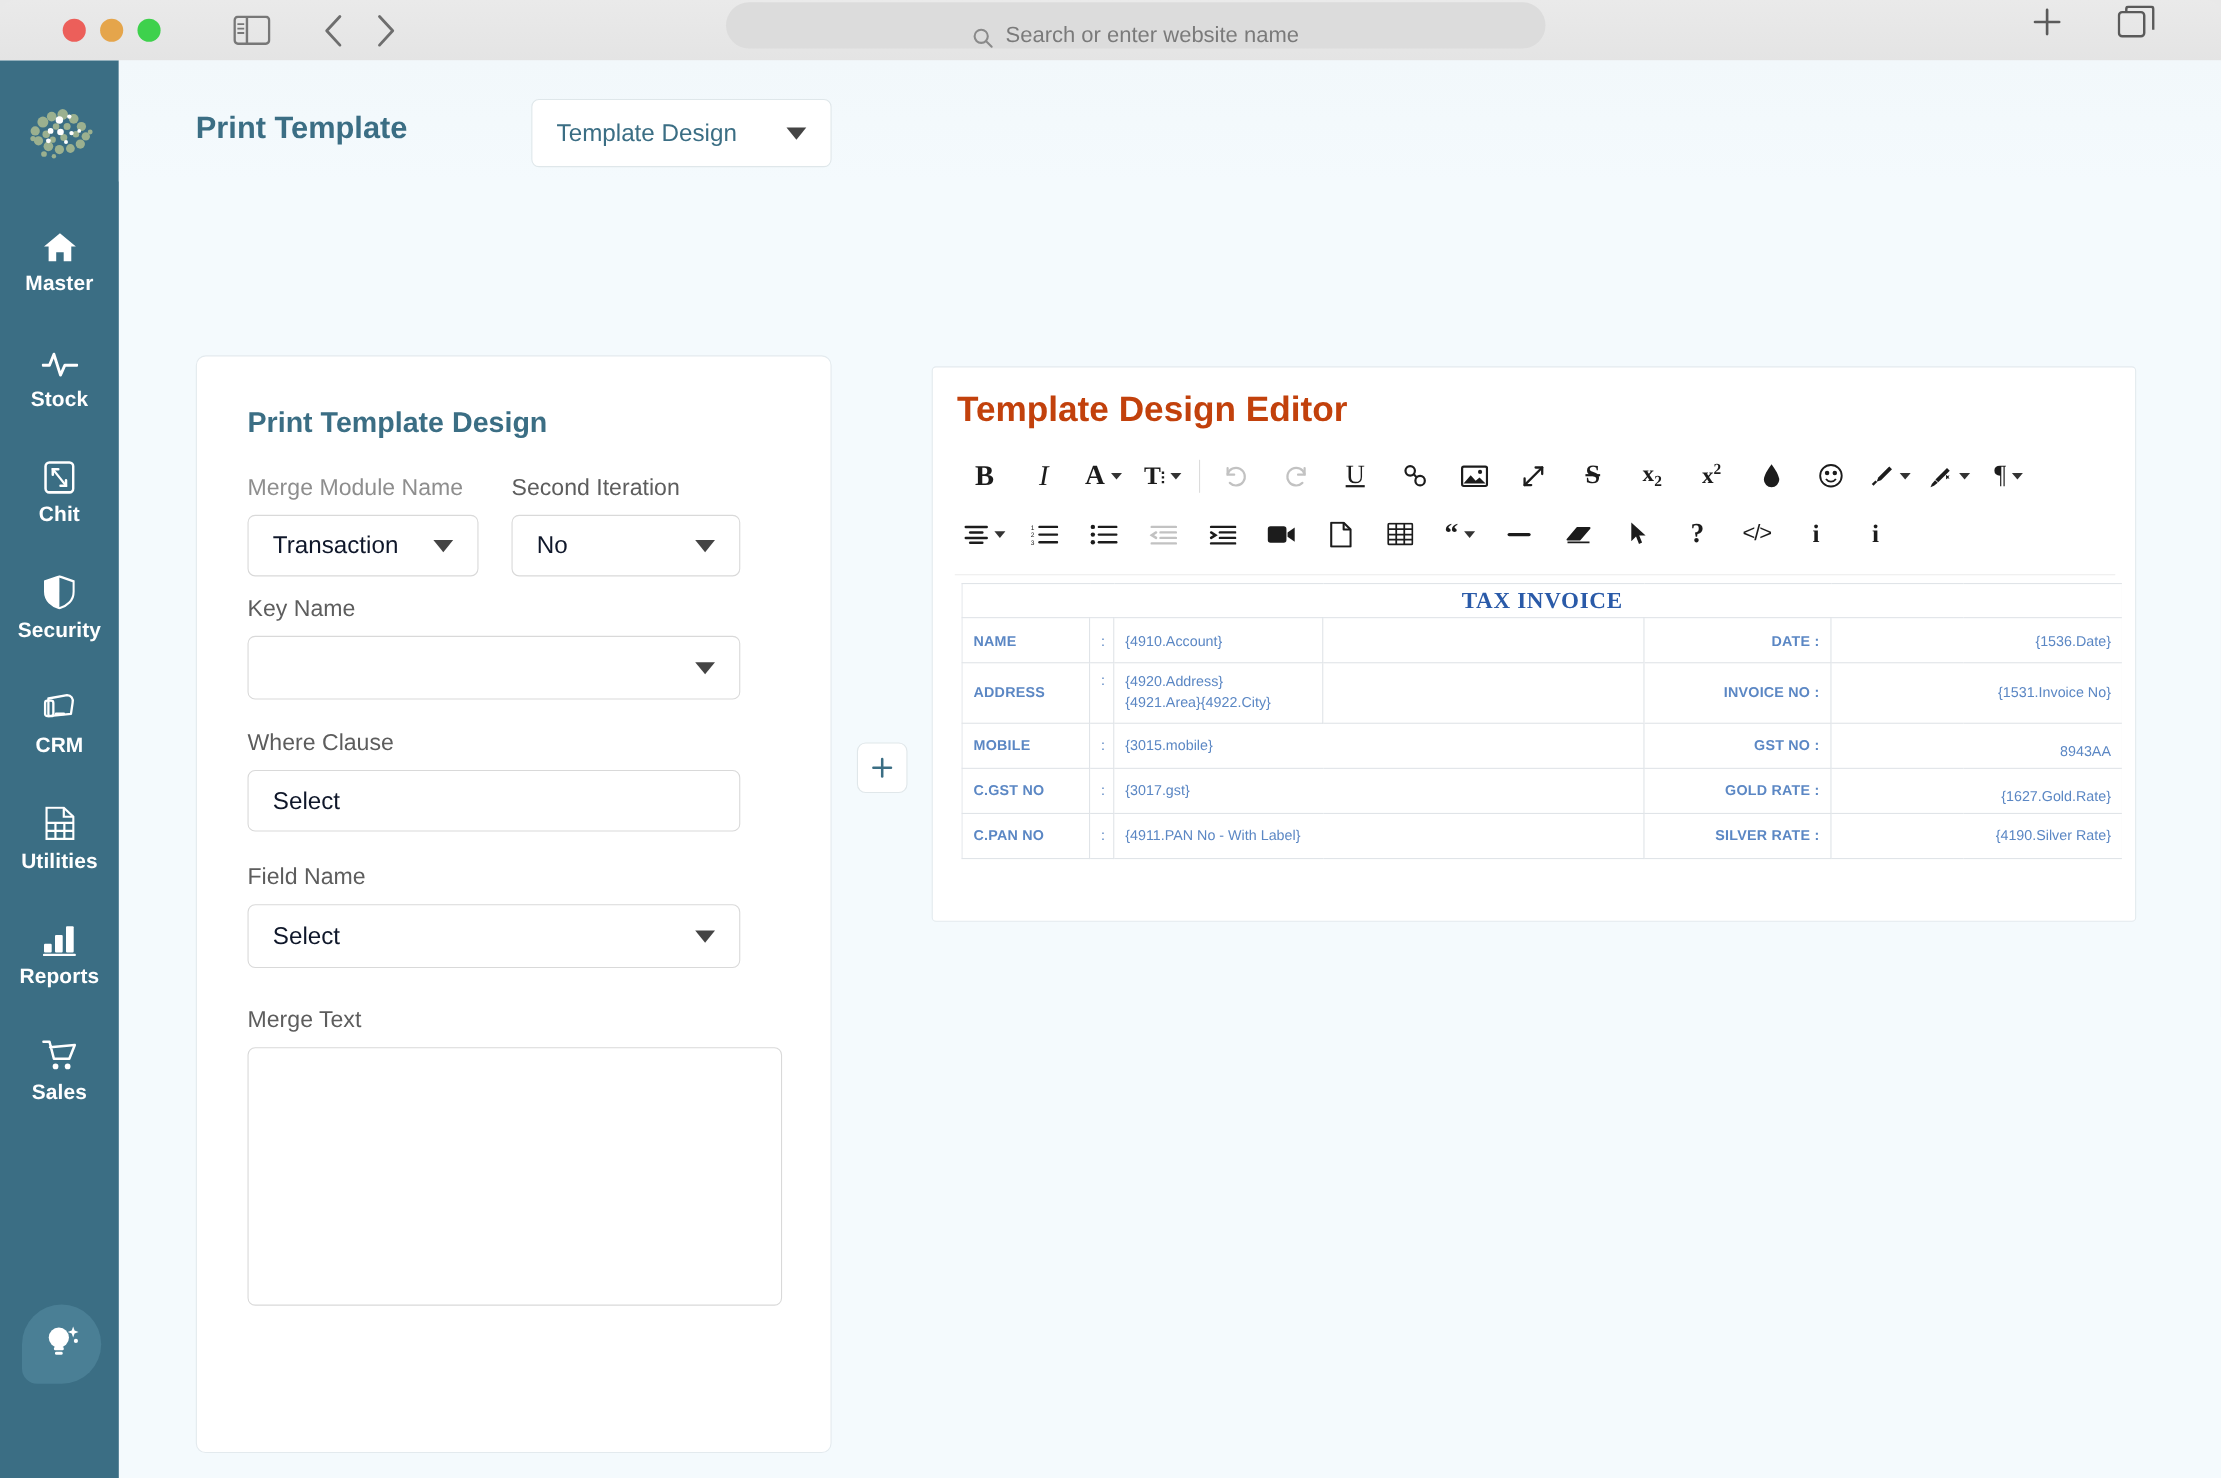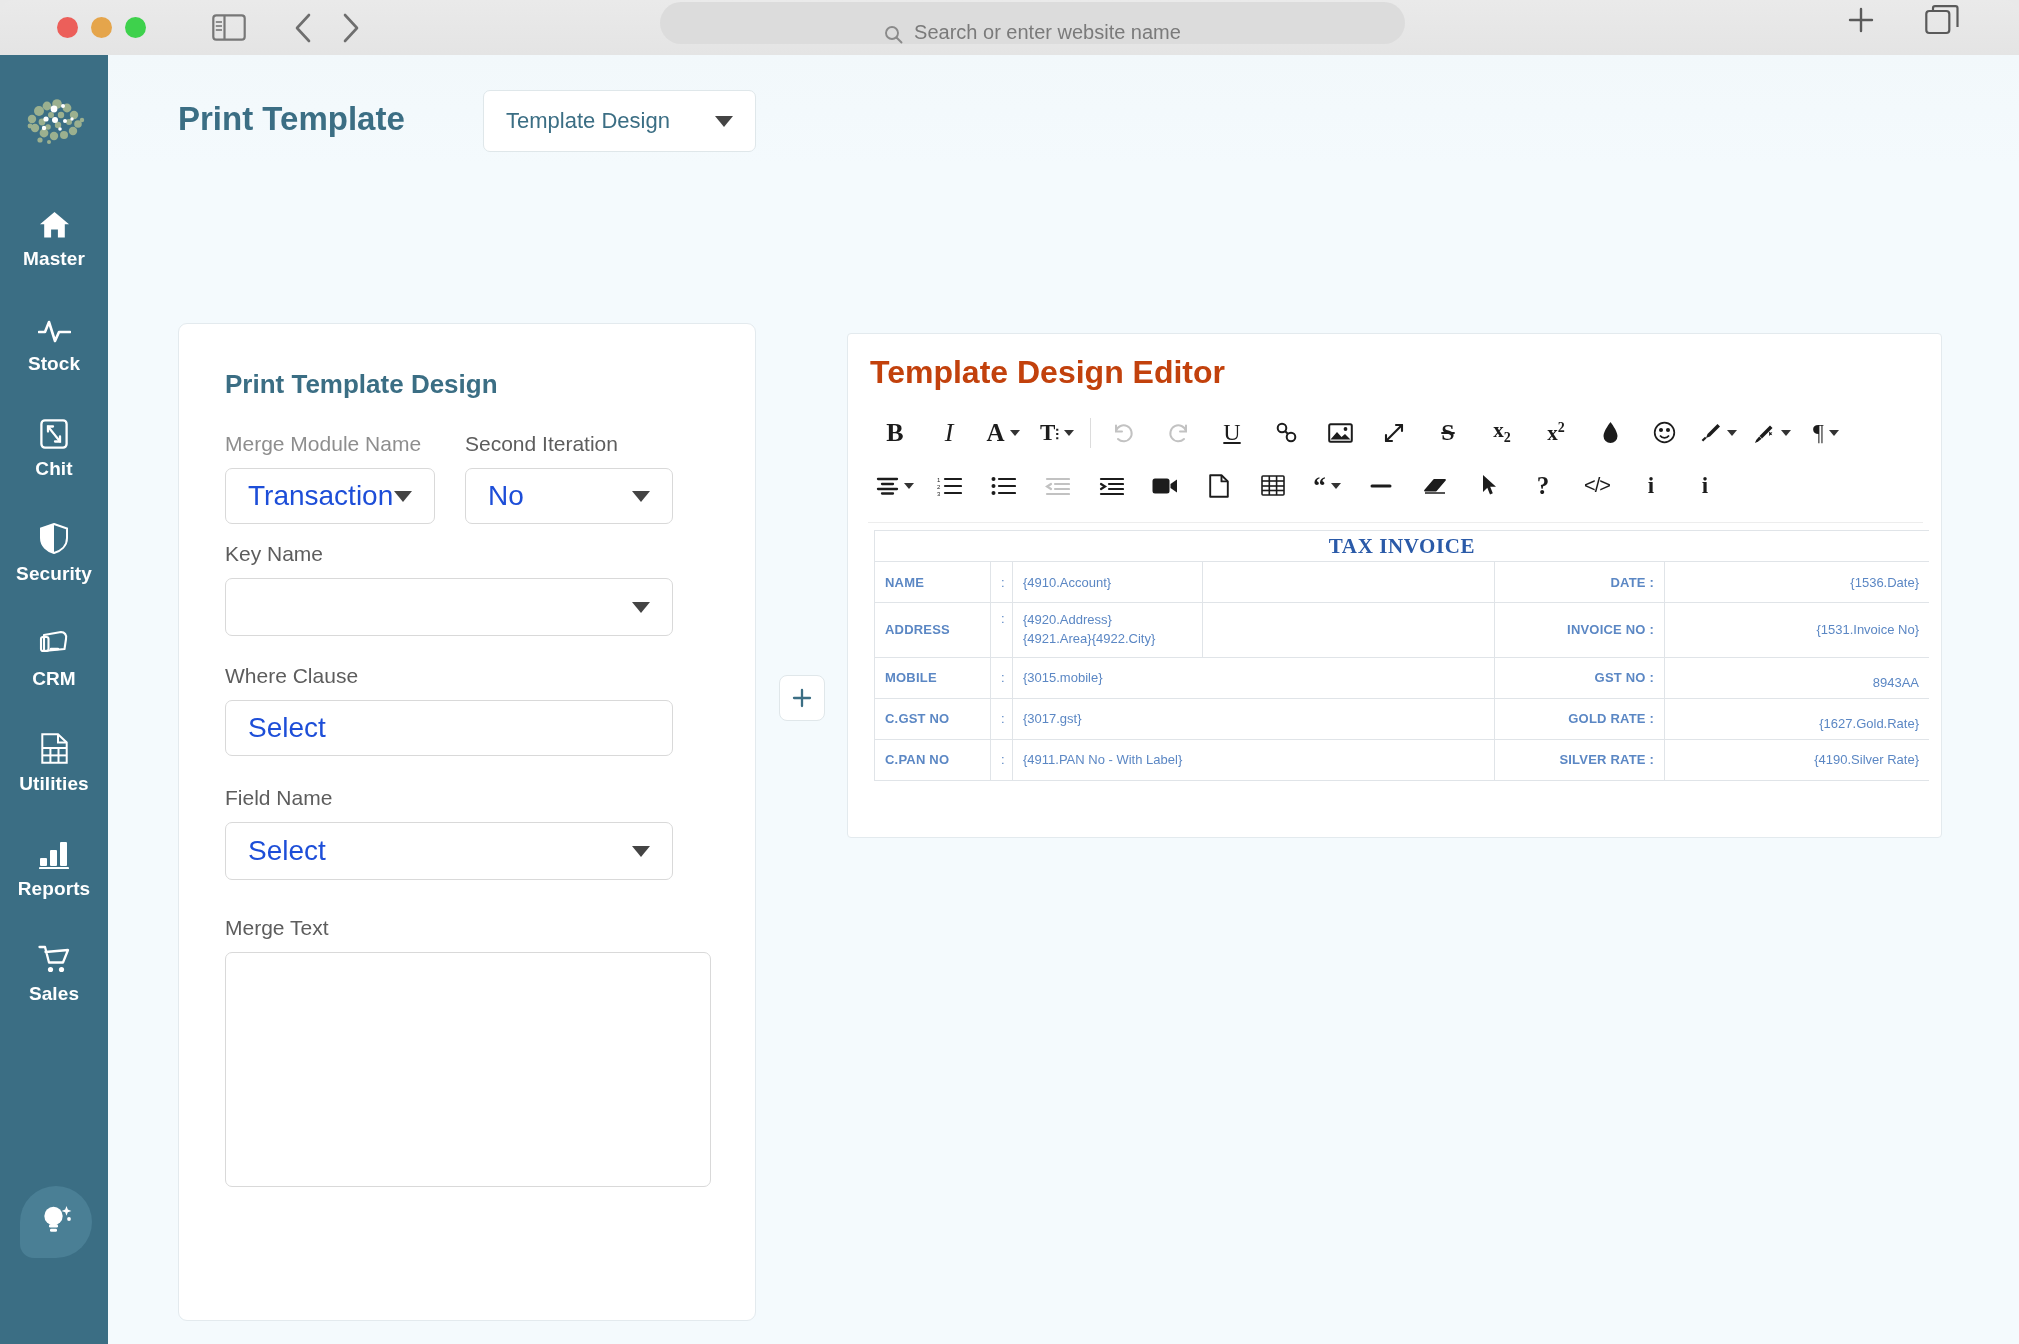--- a/index.html
+++ b/index.html
@@ -77,21 +77,21 @@
   }
 
   
   .page-header {
     position: absolute; left: 108px; top: 0;
     width: 1911px; height: 110px;
     background: linear-gradient(180deg,#f2f8fb 0%, #f4fafd 100%);
   }
   .page-title {
     position: absolute; left: 70px; top: 45px;
-    font-size: 33px; font-weight: bold; color: #3b6e84;
+    font-size: 28px; font-weight: bold; color: #3b6e84;
   }
   .header-select {
     position: absolute; left: 375px; top: 35px;
     width: 273px; height: 62px;
     background: #ffffff; border: 1px solid #dfe7ea; border-radius: 7px;
     display: flex; align-items: center; padding: 0 22px;
     cursor: pointer;
   }
   .header-select .hs-text { font-size: 22px; color: #3b6e84; flex: 1; }
   .caret { width: 0; height: 0; border-left: 9px solid transparent; border-right: 9px solid transparent; border-top: 11px solid #444; }
@@ -124,21 +124,21 @@
     font-size: 26px; font-weight: bold; color: #3b6e84;
   }
   .field { position: absolute; }
   .field-label { font-size: 21px; color: #5d5d5d; margin-bottom: 12px; display: block; }
   .field-label.muted { color: #8e8e8e; }
   .sel-box {
     background: #ffffff; border: 1px solid #d9d9d9; border-radius: 7px;
     height: 56px; display: flex; align-items: center; padding: 0 22px;
     cursor: pointer;
   }
-  .sel-box .sel-text { flex: 1; font-size: 28px; color: #1d4ed8; }
+  .sel-box .sel-text { flex: 1; font-size: 22px; color: #0f172a; }
   .textarea-box {
     background: #ffffff; border: 1px solid #d9d9d9; border-radius: 7px;
     width: 486px; height: 235px; cursor: text;
   }
 
   
   .add-between {
     position: absolute; left: 779px; top: 620px;
     width: 46px; height: 46px;
     background: #ffffff; border: 1px solid #e0e7ea; border-radius: 8px;

